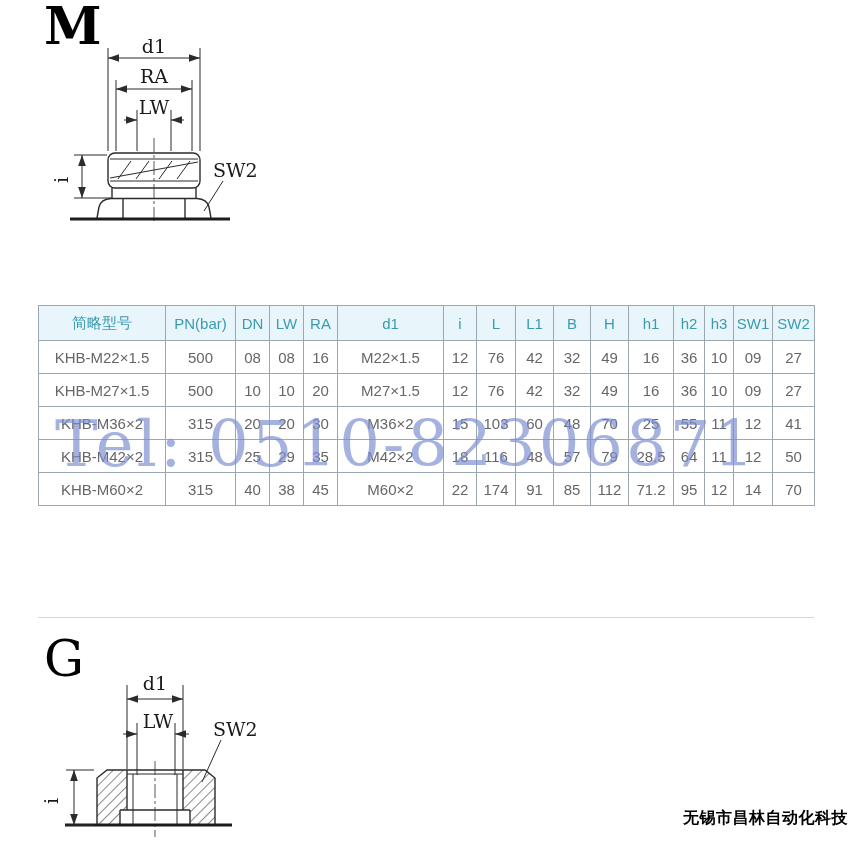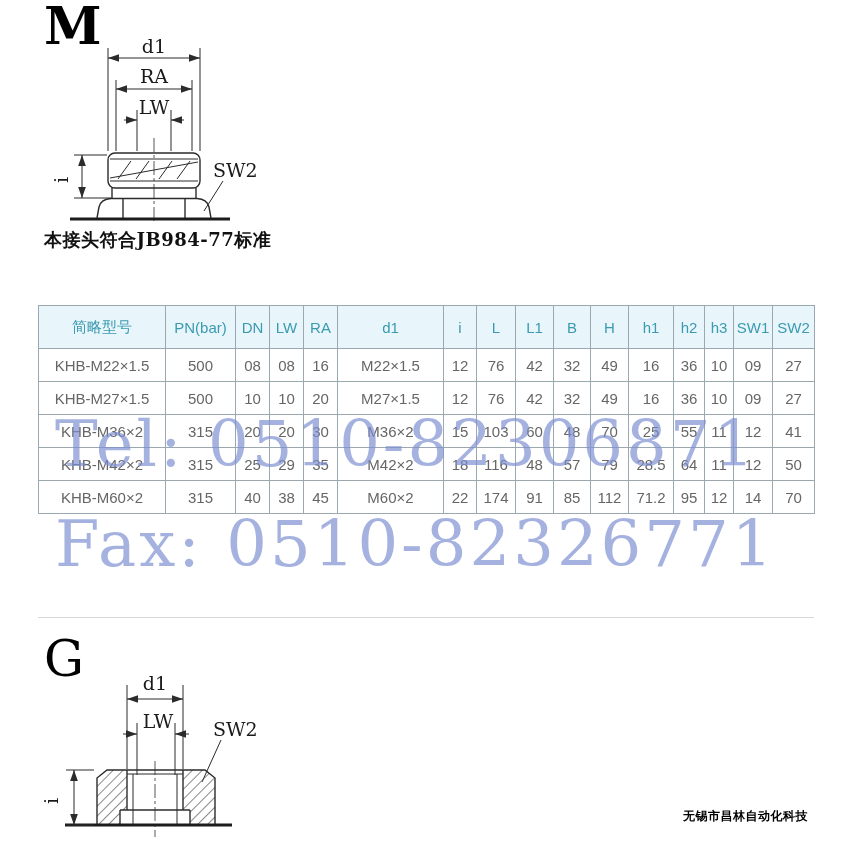--- a/index.html
+++ b/index.html
@@ -39,21 +39,21 @@
   .spec-table {
     position:absolute; left:38px; top:305px;
     border-collapse:collapse; table-layout:fixed; width:776px;
     font-size:15px;
   }
   .spec-table th, .spec-table td {
     border:1px solid #9ca8b0; text-align:center; vertical-align:middle;
     overflow:hidden; white-space:nowrap;
   }
   .spec-table th {
-    background:#e8f6fb; color:#3b9ab0; font-weight:normal; height:43px;
+    background:#e8f6fb; color:#3b9ab0; font-weight:normal; height:35px;
     font-size:15px;
   }
   .spec-table td { color:#666; height:33px; background:#fff; }
   .table-underline {
     position:absolute; left:38px; top:617px; width:776px; height:1px;
     background:#d8d8d8;
   }
 
   
   .watermark {
@@ -62,21 +62,21 @@
     font-size:64px; line-height:1; letter-spacing:3px;
     color:rgba(122,142,210,0.68); z-index:5; white-space:nowrap;
     pointer-events:none;
     margin-top:30px;
   }
   #wm-tel { top:382px; }
   #wm-fax { top:482px; }
 
   .company {
     position:absolute; left:683px; top:808px;
-    font-size:12px; font-weight:bold; color:#000; letter-spacing:0.5px;
+    font-size:16px; font-weight:bold; color:#000; letter-spacing:0.5px;
     white-space:nowrap;
   }
 </style>
 </head>
 <body>
 
 <div class="page">
 
   <div class="big-letter" id="letter-m">M</div>
 
@@ -126,21 +126,20 @@
 
     <text x="183" y="147" text-anchor="start">SW2</text>
     <line class="thin-line" x1="193" y1="151" x2="174" y2="181"></line>
 
     <line class="dim-line" x1="44" y1="125" x2="77" y2="125"></line>
     <line class="dim-line" x1="44" y1="168" x2="81" y2="168"></line>
     <line class="dim-line" x1="52" y1="125" x2="52" y2="168" marker-start="url(#m-arr)" marker-end="url(#m-arr)"></line>
     <text x="38" y="150" text-anchor="middle" transform="rotate(-90 38 150)">i</text>
   </svg>
 
-  <div class="caption">本接头符合JB984-77标准</div>
 
   <table class="spec-table">
     <colgroup>
       <col style="width:127px">
         <col style="width:70px">
         <col style="width:34px">
       <col style="width:34px">
         <col style="width:34px">
         <col style="width:106px">
       <col style="width:33px">
@@ -263,21 +262,20 @@
           <td>95</td>
           <td>12</td>
           <td>14</td>
           <td>70</td>
         </tr>
       </tbody>
   </table>
   <div class="table-underline"></div>
 
   <div class="watermark" id="wm-tel">Tel: 0510-82306871</div>
-  <div class="watermark" id="wm-fax">Fax: 0510-82326771</div>
 
   <div class="big-letter" id="letter-g">G</div>
 
   <svg class="diagram-svg" id="svg-g" width="240" height="208" viewBox="0 0 240 208">
     <defs>
       <marker id="g-arr" viewBox="0 0 10 7" refX="10" refY="3.5" markerWidth="11" markerHeight="8" orient="auto-start-reverse">
         <path d="M0,0 L10,3.5 L0,7 z" fill="#2b2b2b"></path>
       </marker>
       <pattern id="g-hatch" patternUnits="userSpaceOnUse" width="7" height="7" patternTransform="rotate(45)">
         <line x1="0" y1="0" x2="0" y2="7" stroke="#3a3a3a" stroke-width="1.2"></line>

